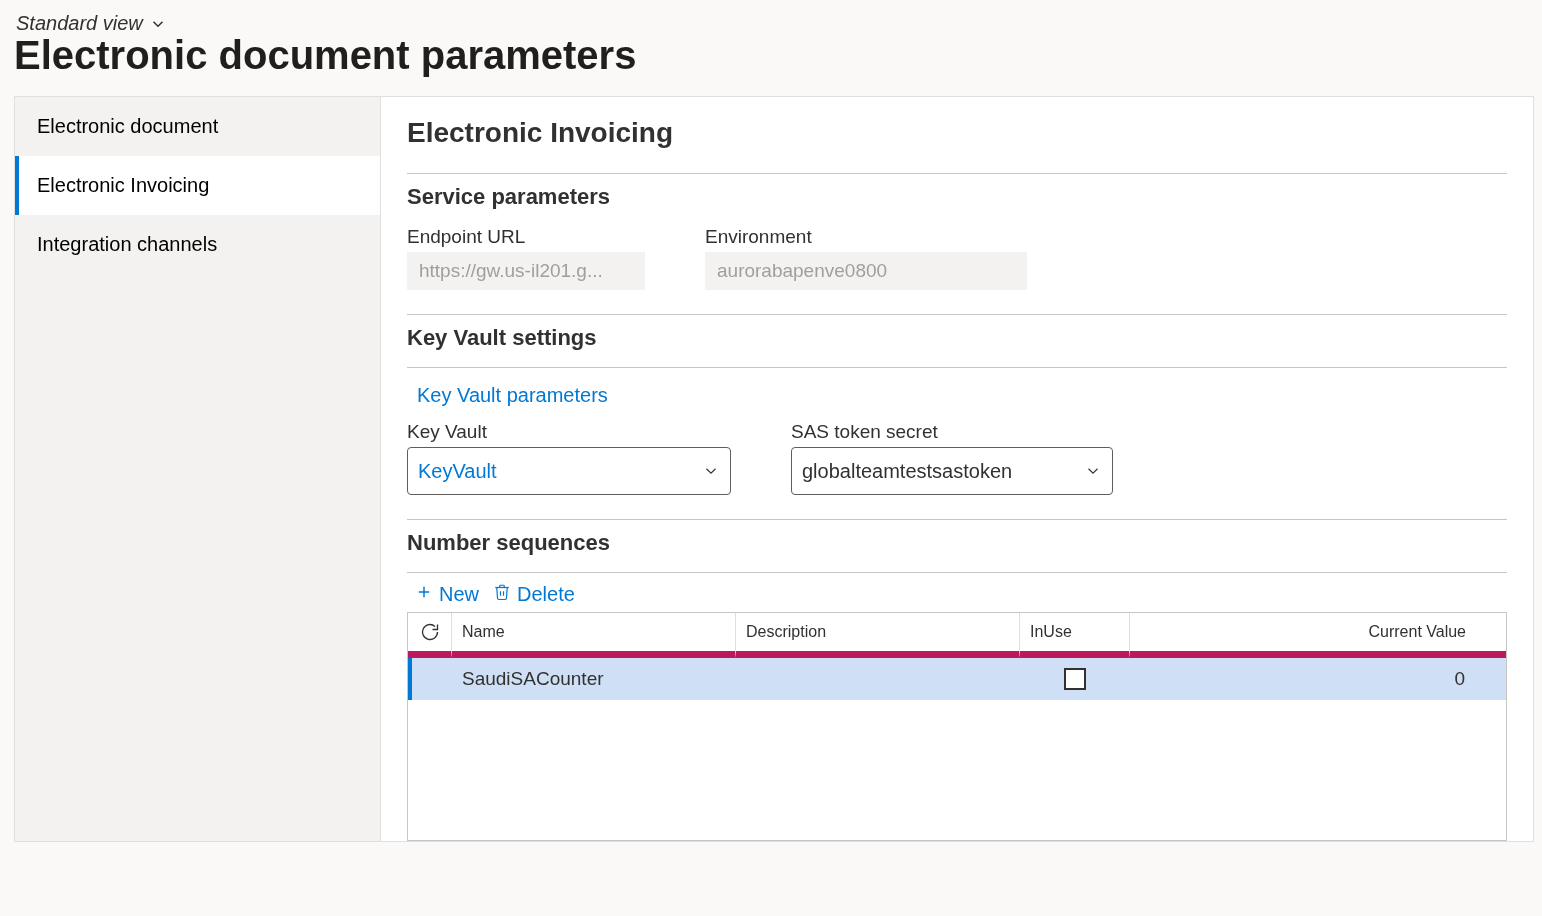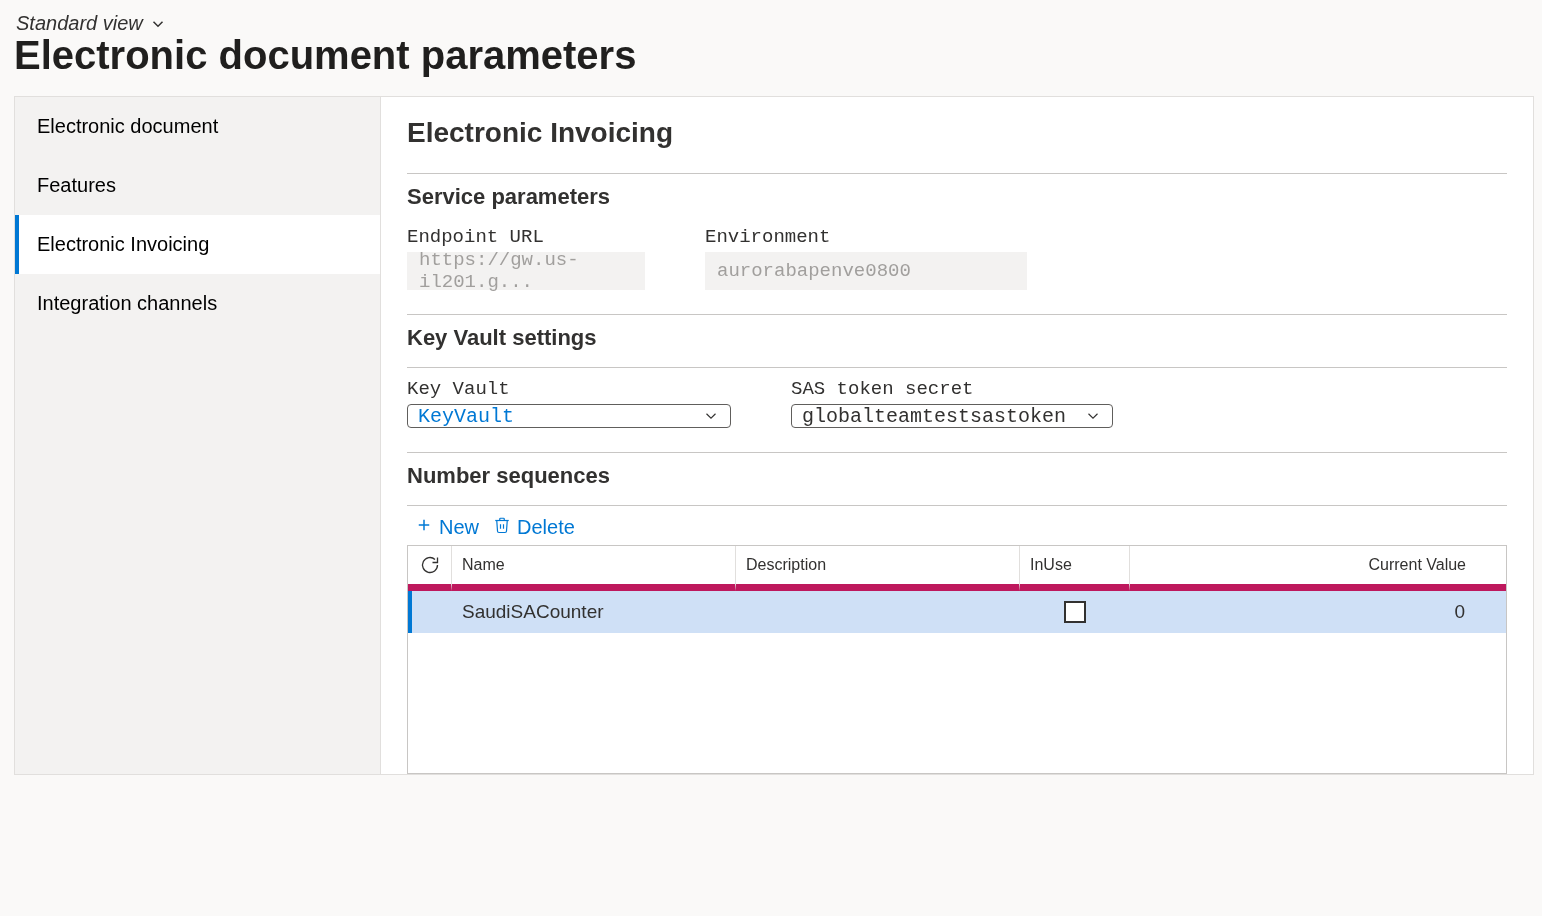--- a/index.html
+++ b/index.html
@@ -74,21 +74,20 @@
   }
   .section-title {
     font-size: 22px;
     font-weight: 600;
     margin-bottom: 16px;
   }
   .fields-row {
     display: flex;
     gap: 60px;
     margin-bottom: 24px;
-    font-family: Liberation Mono, monospace;
   }
   .field {
     display: flex;
     flex-direction: column;
     gap: 4px;
   }
   .field-label {
     font-size: 19px;
     color: #323130;
   }
@@ -112,21 +111,21 @@
     cursor: pointer;
     padding: 6px 10px 14px 10px;
     text-align: left;
   }
   .dropdown {
     display: flex;
     align-items: center;
     justify-content: space-between;
     border: 1px solid #605e5c;
     border-radius: 4px;
-    height: 24px;
+    height: 48px;
     padding: 0 10px 0 10px;
     font-size: 20px;
     cursor: pointer;
     background: #fff;
   }
   .dropdown.blue-text { color: #0078d4; }
   .dropdown.w-kv { width: 324px; }
   .dropdown.w-sas { width: 322px; }
   .chevron-down {
     width: 18px;
@@ -209,23 +208,20 @@
     </span>
   </div>
   <h1 class="page-title">Electronic document parameters</h1>
 </div>
 
 <div class="content-wrapper">
   <nav class="sidebar">
     <div class="sidebar-item">
       <span>Electronic document</span>
     </div>
-    <div class="sidebar-item">
-      <span>Features</span>
-    </div>
     <div class="sidebar-item active">
       <span>Electronic Invoicing</span>
     </div>
     <div class="sidebar-item">
       <span>Integration channels</span>
     </div>
   </nav>
 
   <main class="main">
     <h2 class="main-title">Electronic Invoicing</h2>
@@ -245,20 +241,21 @@
         <div class="field-readonly w-env">
           <span>aurorabapenve0800</span>
         </div>
       </div>
     </div>
 
     
     <hr class="section-rule">
     <h3 class="section-title">Key Vault settings</h3>
     <hr class="section-rule">
+    <button class="link-button">Key Vault parameters</button>
     <div class="fields-row">
       <div class="field">
         <span class="field-label">Key Vault</span>
         <div class="dropdown blue-text w-kv">
           <span>KeyVault</span>
           <span class="chevron-down">
             <svg viewBox="0 0 24 24" width="18" height="18" fill="none" stroke="#323130" stroke-width="1.5">
                 <polyline points="6 9 12 15 18 9"></polyline>
               </svg>
           </span>

